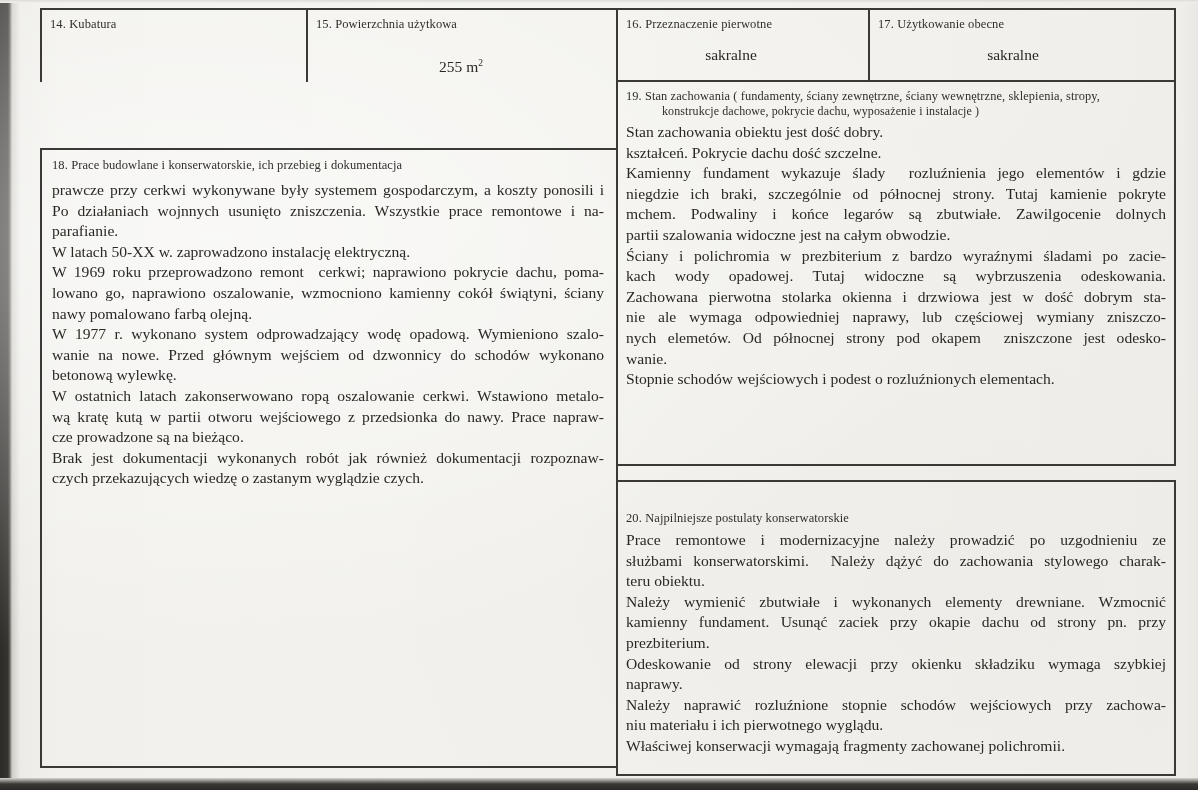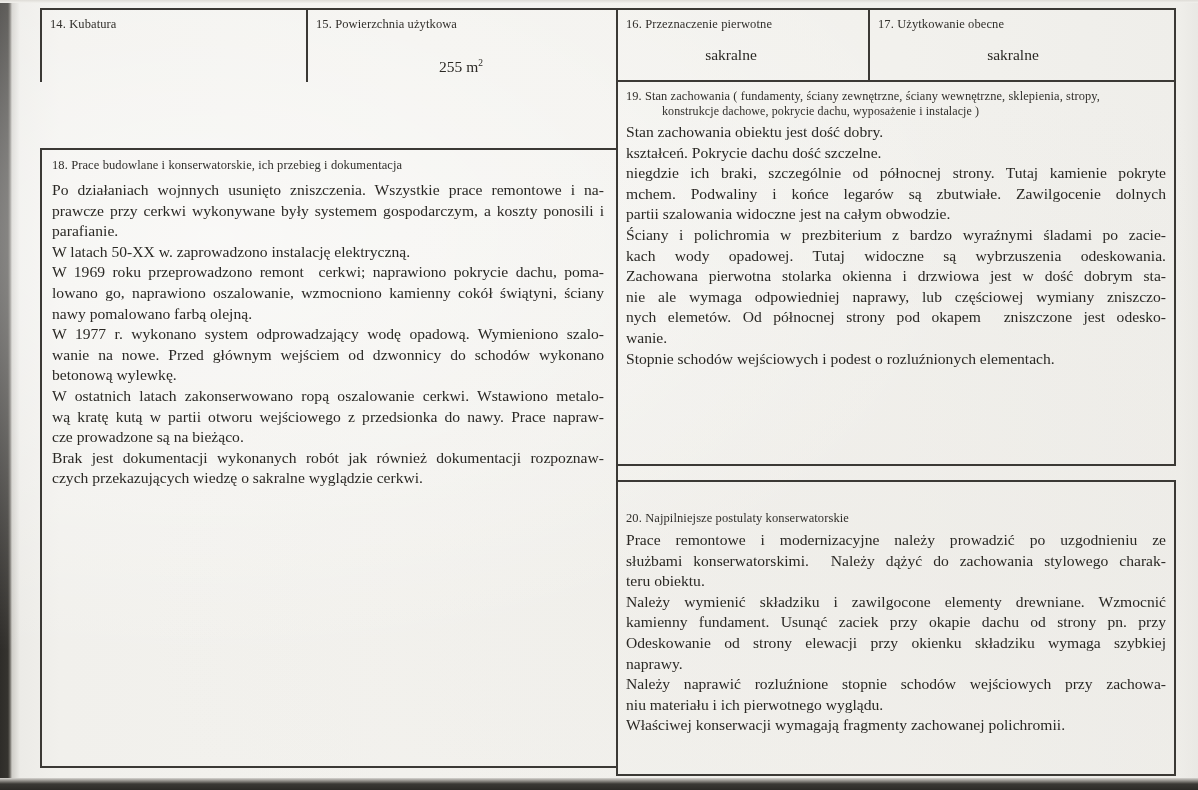--- a/index.html
+++ b/index.html
@@ -146,62 +146,64 @@
     <div class="field-label" style="left:10px; top:9px;">17. Użytkowanie obecne</div>
     <div class="field-value" style="left:0px; top:38px; width:290px;">sakralne</div>
   </div>
 
   <div class="cell" style="left:616px; top:80px; width:558px; height:458px;">
     <div class="field-label" style="left:10px; top:9px; font-size:12.4px;">19. Stan zachowania ( fundamenty, ściany zewnętrzne, ściany wewnętrzne, sklepienia, stropy,</div>
     <div class="field-label" style="left:46px; top:24px; font-size:12px;">konstrukcje dachowe, pokrycie dachu, wyposażenie i instalacje )</div>
     <div class="just-block" style="position:absolute; left:10px; top:42px; width:540px; font-size:15.6px; line-height:20.6px;">
         <p class="plain">Stan zachowania obiektu jest dość dobry.</p>
         <p class="plain">kształceń. Pokrycie dachu dość szczelne.</p>
+        <p>Kamienny fundament wykazuje ślady  rozluźnienia jego elementów i gdzie</p>
         <p>niegdzie ich braki, szczególnie od północnej strony. Tutaj kamienie pokryte</p>
         <p>mchem.  Podwaliny  i  końce  legarów  są  zbutwiałe.  Zawilgocenie  dolnych</p>
         <p class="plain">partii szalowania widoczne jest na całym obwodzie.</p>
         <p>Ściany i polichromia w prezbiterium z bardzo wyraźnymi śladami po zacie-</p>
         <p>kach wody opadowej. Tutaj widoczne są wybrzuszenia odeskowania.</p>
         <p>Zachowana pierwotna stolarka okienna i drzwiowa jest w dość dobrym sta-</p>
         <p>nie ale wymaga odpowiedniej naprawy, lub częściowej wymiany zniszczo-</p>
         <p>nych elemetów. Od północnej strony pod okapem  zniszczone jest odesko-</p>
         <p class="plain">wanie.</p>
         <p class="plain">Stopnie schodów wejściowych i podest o rozluźnionych elementach.</p>
       </div>
   </div>
 
   <div class="cell" style="left:616px; top:480px; width:558px; height:294px;margin-top:22px;">
     <div class="field-label" style="left:10px; top:9px;">20. Najpilniejsze postulaty konserwatorskie</div>
     <div class="just-block" style="position:absolute; left:10px; top:28px; width:540px; font-size:15.6px; line-height:20.6px;">
         <p>Prace  remontowe  i  modernizacyjne  należy  prowadzić  po  uzgodnieniu  ze</p>
         <p>służbami konserwatorskimi.  Należy dążyć do zachowania stylowego charak-</p>
         <p class="plain">teru obiektu.</p>
-        <p>Należy wymienić składziku i zawilgocone elementy drewniane. Wzmocnić</p>
+        <p>Należy wymienić zbutwiałe i wykonanych elementy drewniane. Wzmocnić</p>
         <p>kamienny fundament. Usunąć zaciek przy okapie dachu od strony pn. przy</p>
+        <p class="plain">prezbiterium.</p>
         <p>Odeskowanie od strony elewacji przy okienku składziku wymaga szybkiej</p>
         <p class="plain">naprawy.</p>
         <p>Należy naprawić rozluźnione stopnie schodów wejściowych przy zachowa-</p>
         <p class="plain">niu materiału i ich pierwotnego wyglądu.</p>
         <p class="plain">Właściwej konserwacji wymagają fragmenty zachowanej polichromii.</p>
       </div>
   </div>
 
   <div class="cell" style="left:40px; top:148px; width:676px; height:618px;">
     <div class="field-label" style="left:12px; top:10px;">18. Prace budowlane i konserwatorskie, ich przebieg i dokumentacja</div>
     <div class="just-block" style="position:absolute; left:12px; top:32px; width:552px; font-size:15.6px; line-height:20.6px;">
+        <p>prawcze przy cerkwi wykonywane były systemem gospodarczym, a koszty ponosili i</p>
         <p>Po  działaniach  wojnnych  usunięto  zniszczenia.  Wszystkie  prace  remontowe  i  na-</p>
-        <p>prawcze przy cerkwi wykonywane były systemem gospodarczym, a koszty ponosili i</p>
         <p class="plain">parafianie.</p>
         <p class="plain">W latach 50-XX w. zaprowadzono instalację elektryczną.</p>
         <p>W 1969 roku przeprowadzono remont  cerkwi; naprawiono pokrycie dachu, poma-</p>
         <p>lowano go, naprawiono oszalowanie, wzmocniono kamienny cokół świątyni, ściany</p>
         <p class="plain">nawy pomalowano farbą olejną.</p>
         <p>W 1977 r. wykonano system odprowadzający wodę opadową. Wymieniono szalo-</p>
         <p>wanie  na  nowe.  Przed  głównym  wejściem  od  dzwonnicy  do  schodów  wykonano</p>
         <p class="plain">betonową wylewkę.</p>
         <p>W ostatnich latach zakonserwowano ropą oszalowanie cerkwi. Wstawiono metalo-</p>
         <p>wą kratę kutą w partii otworu wejściowego z przedsionka do nawy. Prace napraw-</p>
         <p class="plain">cze prowadzone są na bieżąco.</p>
         <p>Brak  jest  dokumentacji  wykonanych  robót  jak  również  dokumentacji  rozpoznaw-</p>
-        <p class="plain">czych przekazujących wiedzę o sakralne wyglądzie cerkwi.</p>
+        <p class="plain">czych przekazujących wiedzę o zastanym wyglądzie czych.</p>
       </div>
   </div>
 </div>
 
 </body></html>

